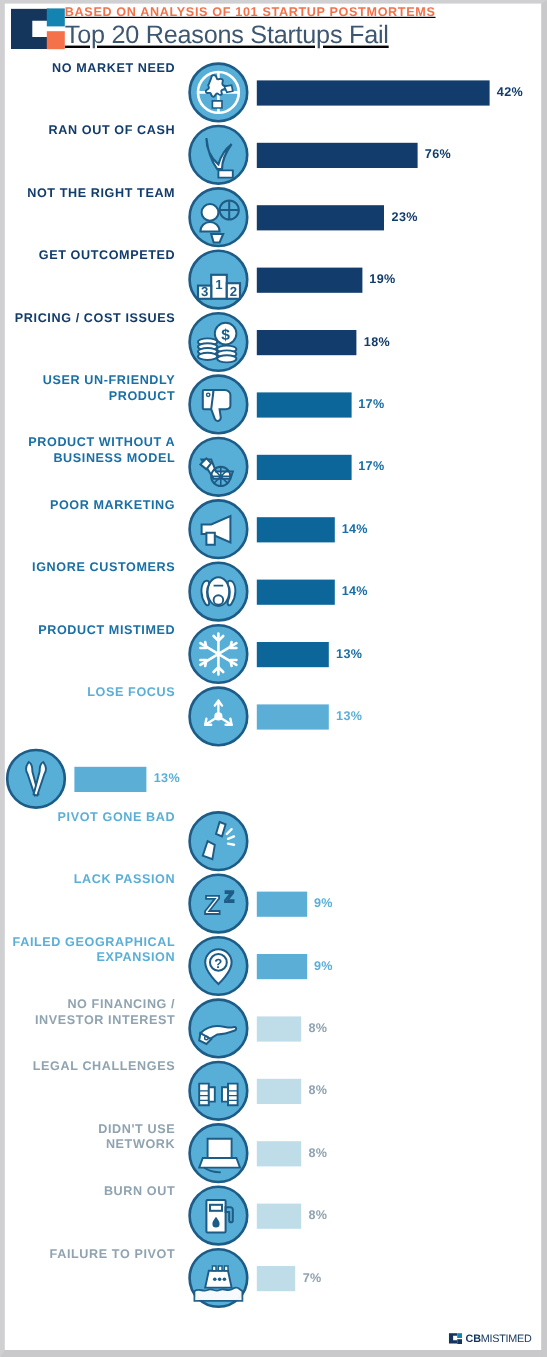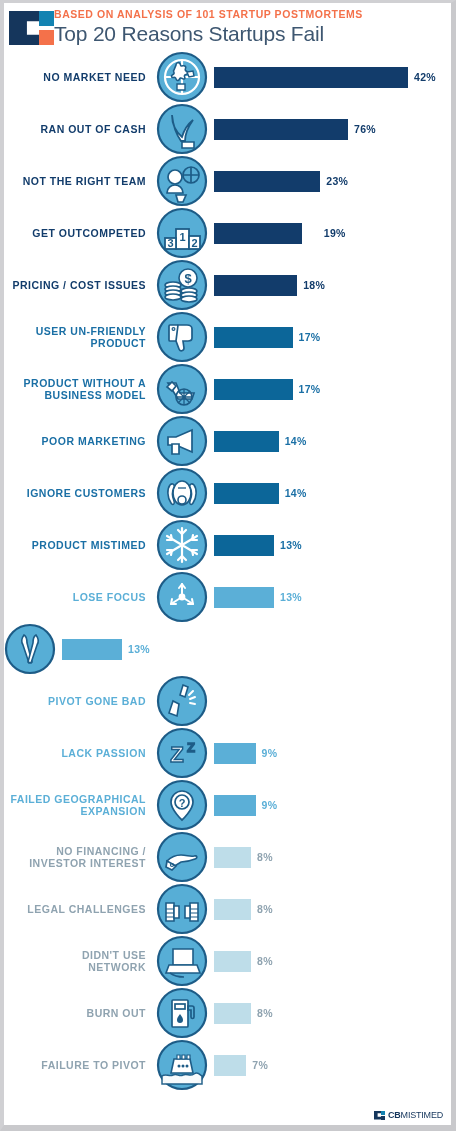--- a/index.html
+++ b/index.html
@@ -17,21 +17,22 @@
     border-right: 5px solid #c9c9cc;
     border-bottom: 6px solid #c9c9cc;
     overflow: hidden;
   }
   
   #header {
     position: relative;
     height: 44px;
     padding-left: 4px;
     display: flex;
-    align-items: flex-end;
+    align-items: flex-start;
+    text-decoration: underline;
   }
   #logo-mark {
     position: relative;
     width: 46px; height: 38px;
     flex: 0 0 46px;
     margin-top: 2px;
   }
   #logo-c {
     position: absolute; left: 1px; top: 2px;
     width: 32px; height: 34px;
@@ -64,21 +65,21 @@
     letter-spacing: -0.2px;
     line-height: 26px;
     white-space: nowrap;
   }
   
   #chart { position: relative; padding-top: 4px; }
   .row {
     position: relative;
     height: 52px;
     display: flex;
-    align-items: center;
+    align-items: flex-start;
   }
   .row-label {
     width: 152px;
     flex: 0 0 152px;
     text-align: right;
     padding-right: 10px;
     font-size: 10.5px;
     font-weight: bold;
     letter-spacing: 0.5px;
     line-height: 12.5px;
@@ -230,21 +231,21 @@
             </g>
             <g fill="#1d5c87" font-family="Liberation Sans,sans-serif" font-size="11" font-weight="bold" text-anchor="middle">
               <text x="26.5" y="34">1</text>
               <text x="38.5" y="40">2</text>
               <text x="14.5" y="40">3</text>
             </g>
           </svg>
         </div>
         <div class="row-bar-zone">
           <div class="bar" style="background: rgb(18, 60, 107); width: 87.8px;"></div>
-          <div class="bar-value" style="color: rgb(18, 60, 107); margin-left: 16px;">19%</div>
+          <div class="bar-value" style="color: rgb(18, 60, 107);">19%</div>
         </div>
       </div>
       <div class="row">
         <div class="row-label" style="color: rgb(18, 60, 107);">
           <div>PRICING / COST ISSUES</div>
         </div>
         <div class="row-icon">
           <svg viewBox="0 0 52 52">
             <circle cx="26" cy="26" r="24" fill="#57aed6" stroke="#1d5c87" stroke-width="2.2"></circle>
             <g fill="#ffffff" stroke="#1d5c87" stroke-width="1.6">

